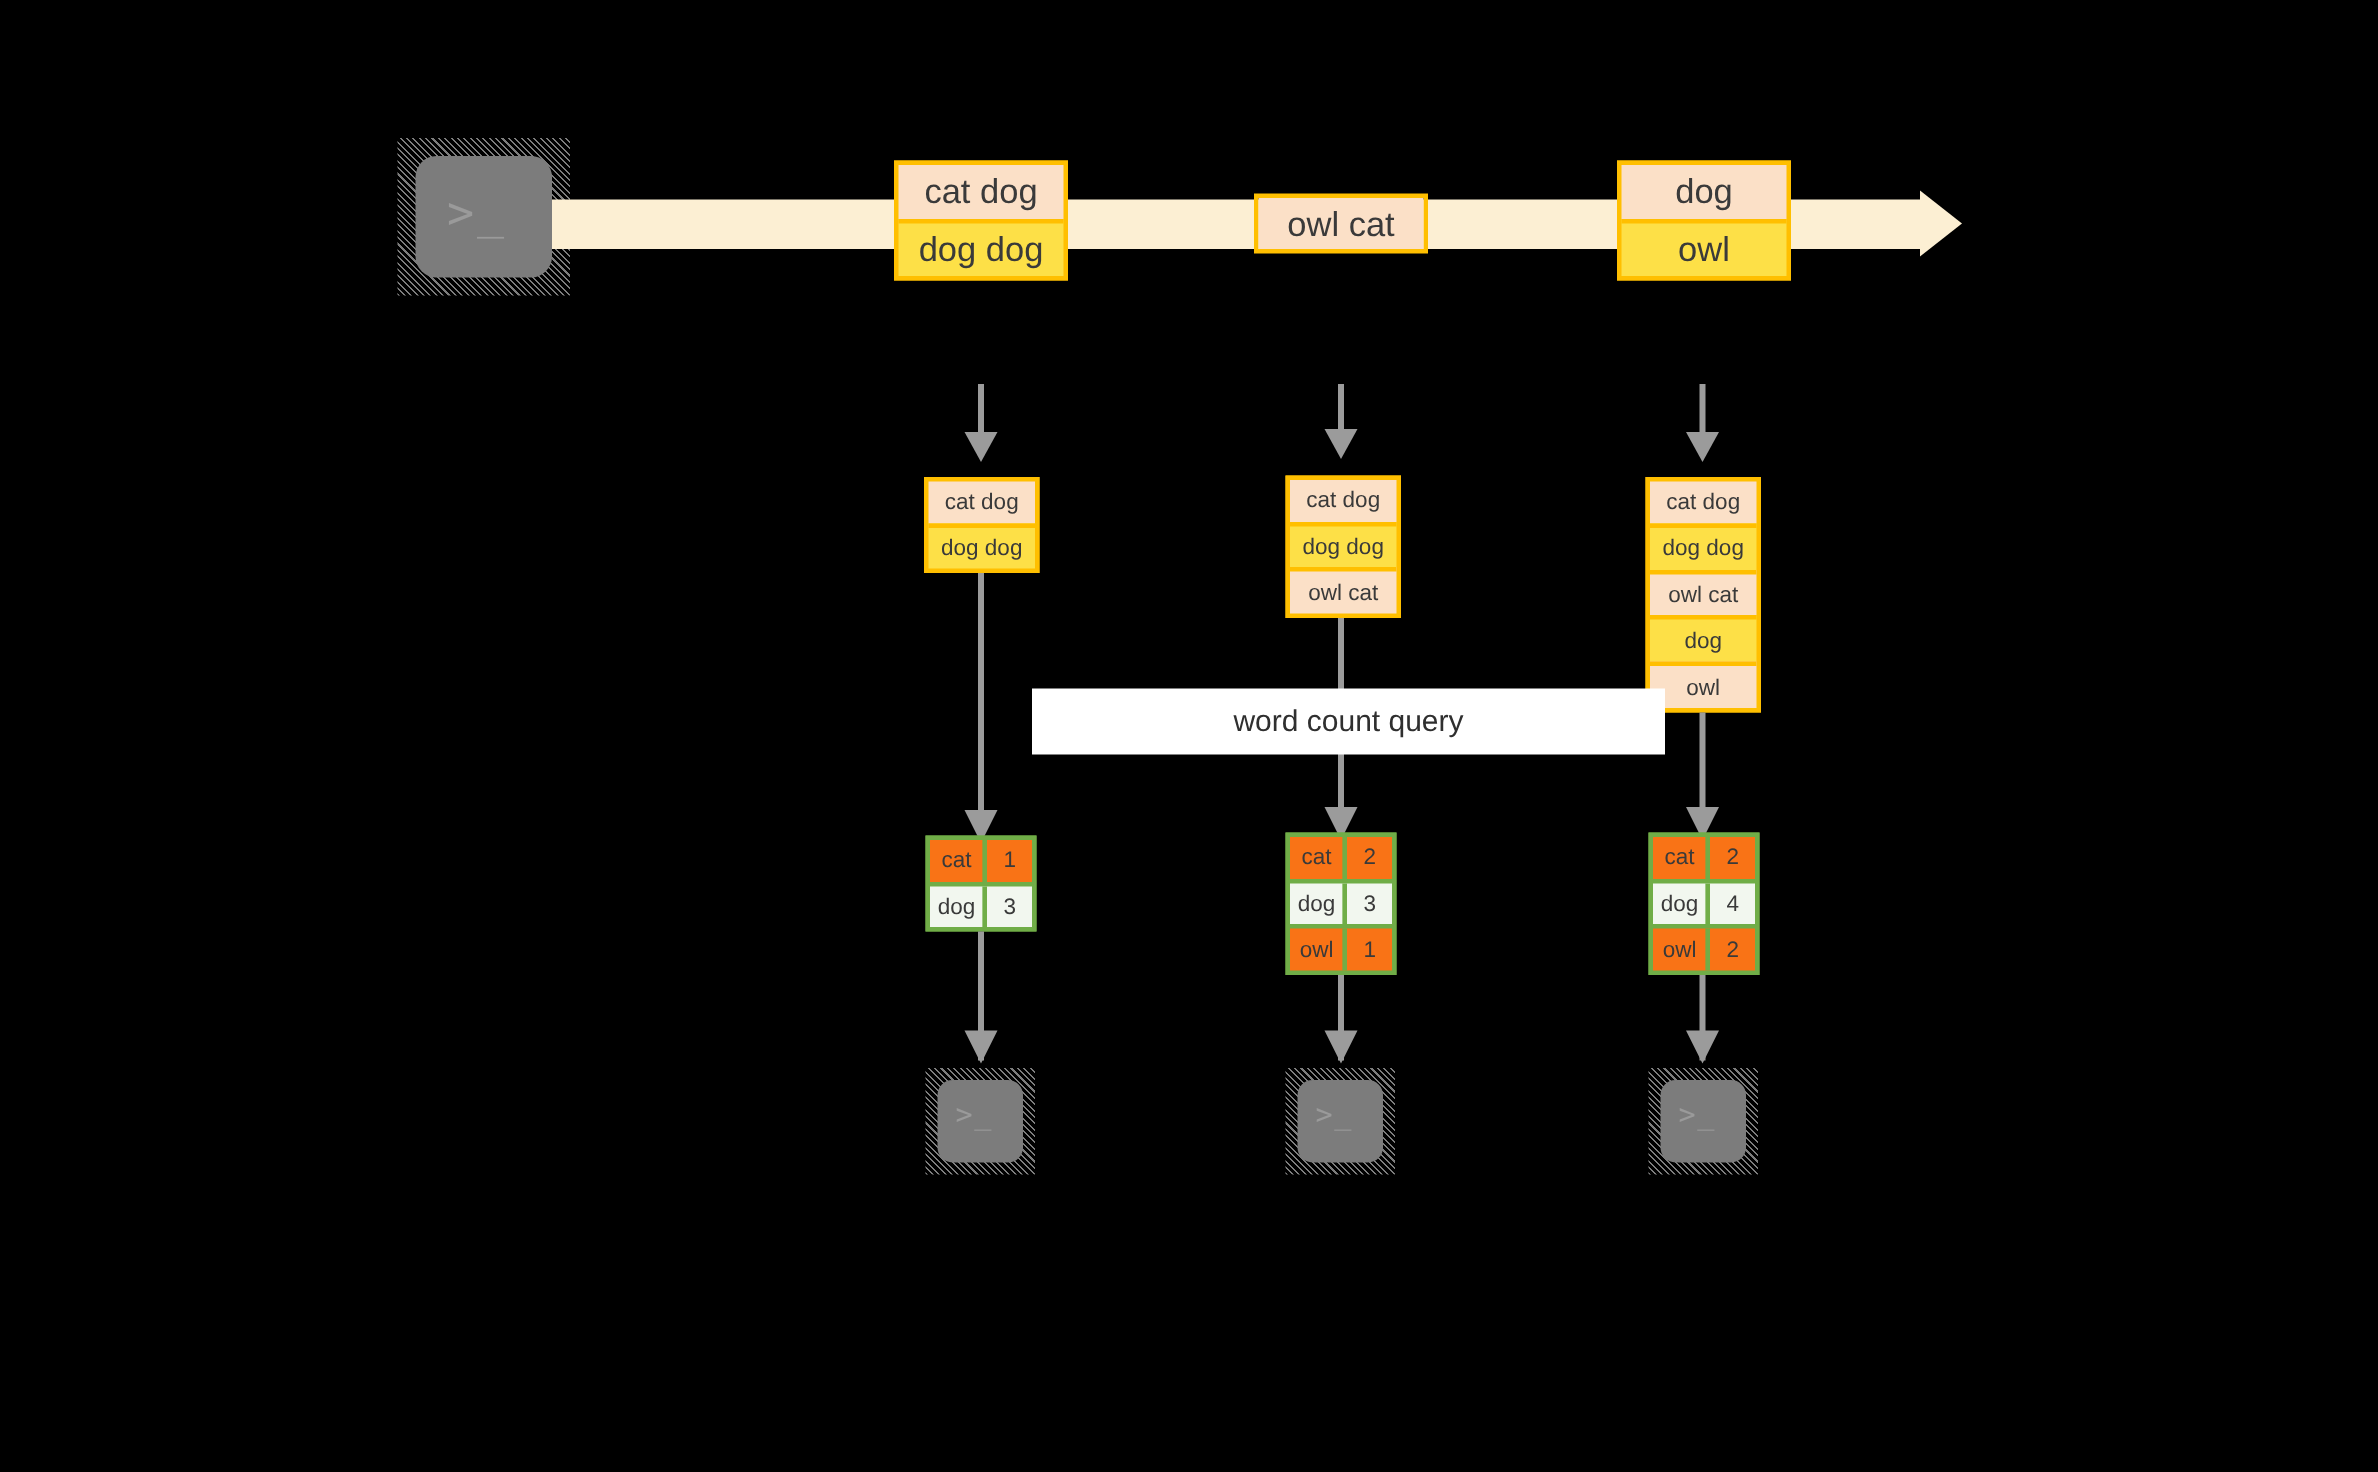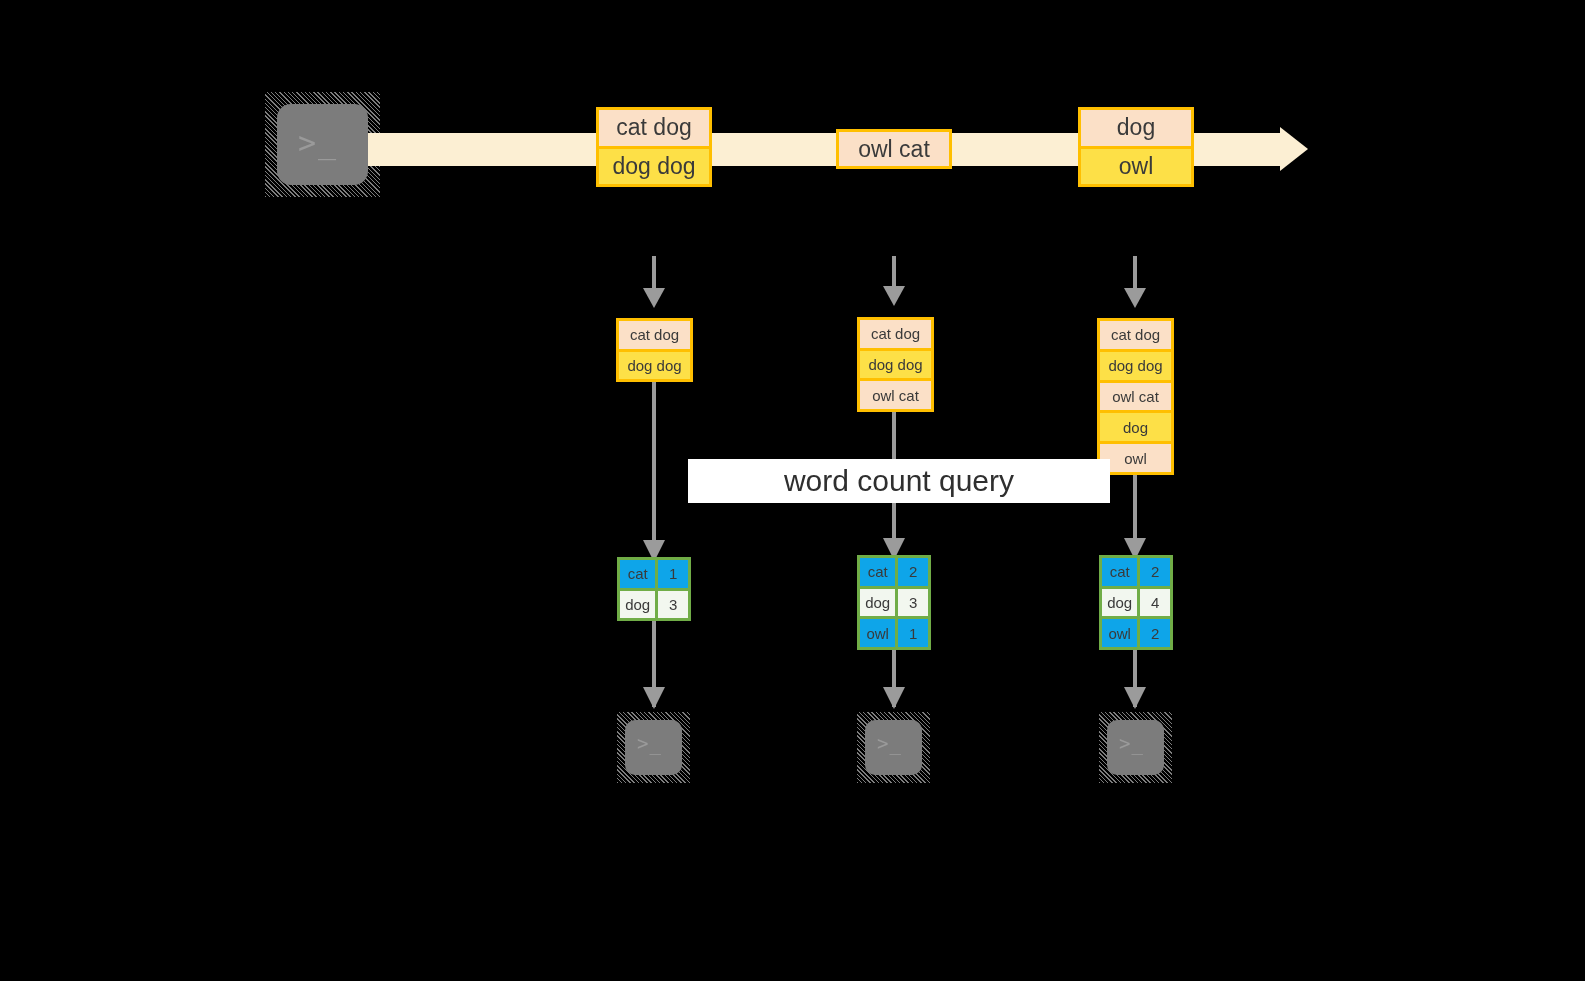--- a/index.html
+++ b/index.html
@@ -94,21 +94,21 @@
     display: flex;
     flex: 1 1 auto;
   }
   .tbl-row + .tbl-row { border-top: 3px solid #70ad47; }
   .tbl-cell {
     box-sizing: border-box;
     display: flex;
     align-items: center;
     justify-content: center;
     color: #3a3a3a;
-    background: #0ea5e9;
+    background: #f97316;
     white-space: nowrap;
   }
   .tbl-cell.alt { background: #f2f7ef; }
   .tbl-cell.k { flex: 0 0 52%; }
   .tbl-cell.v { flex: 1 1 auto; border-left: 3px solid #70ad47; }
 
   
   .conn {
     position: absolute;
     width: 4px;
@@ -268,16 +268,16 @@
   <div class="conn" style="left:1133px; top:650px; width:4px; height:57px;"></div>
   <div class="conn-head" style="left:1124px; top:687px; border-width:22px 11px 0 11px;"></div>
 
   <div class="terminal" style="left:1099px; top:712px; width:73px; height:71px;">
     <div class="hatch"></div>
     <div class="body" style="left:8px; top:8px; width:57px; height:55px; border-radius:10px;"></div>
     <div class="glyph" style="left:20px; top:22px; font-size:19px; letter-spacing:1px;">&gt;_</div>
   </div>
 
   <div class="query-band" style="left:688px; top:459px; width:422px; height:44px;">
-    <span style="font-size:30px;">word count query</span>
+    <span style="font-size:20px;">word count query</span>
   </div>
 
 </div>
 
 </body></html>

